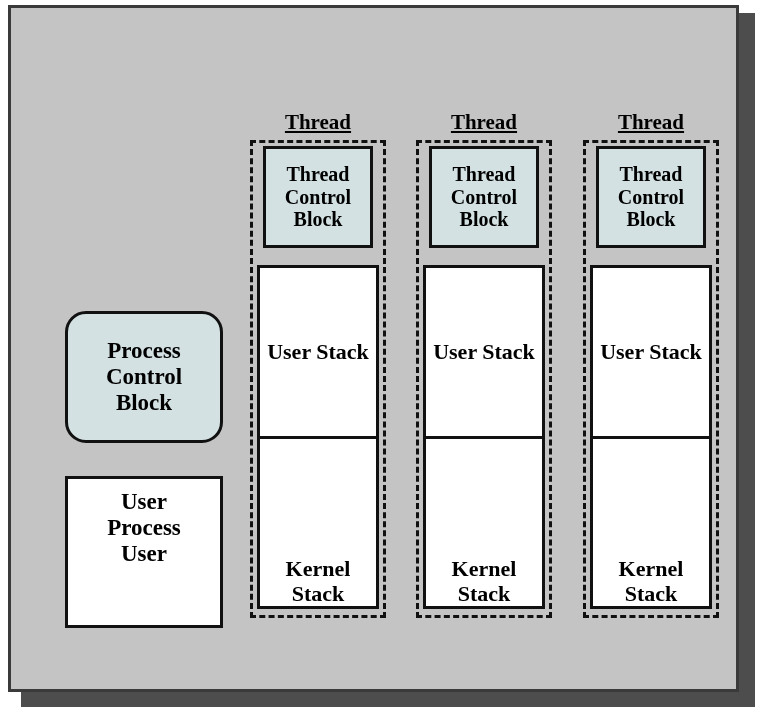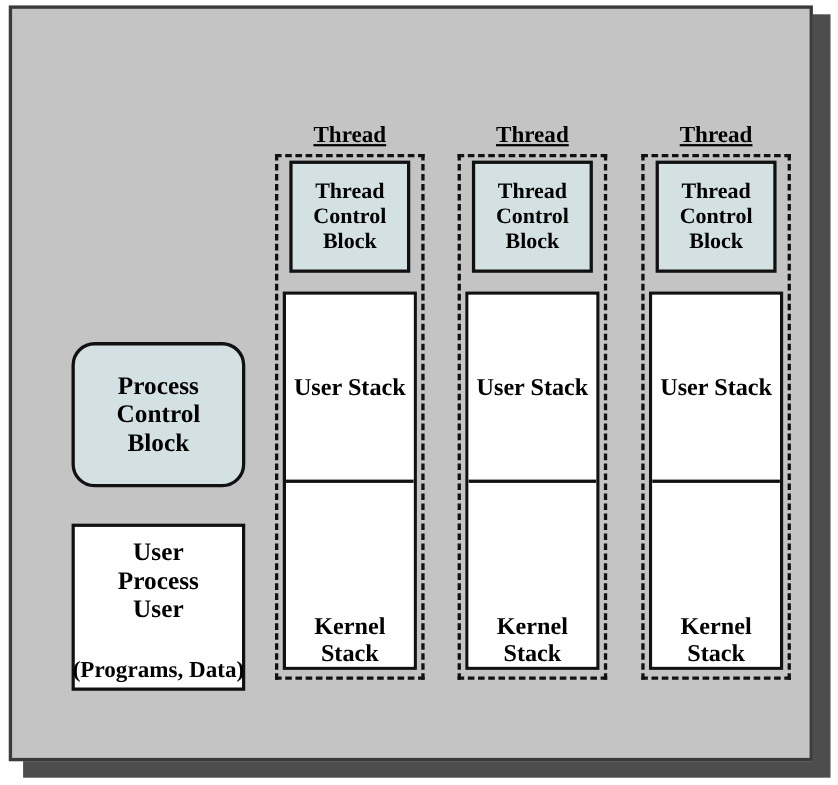--- a/index.html
+++ b/index.html
@@ -177,21 +177,20 @@
         <span class="lbl">Block</span>
       </span>
     </div>
 
     <div class="box white" id="uas">
       <span>
         <span class="lbl">User</span>
         <span class="lbl">Process</span>
         <span class="lbl">User</span>
       </span>
-      <span class="sub">(Programs, Data)</span>
     </div>
 
     <div class="thread-col" style="left:239px;">
       <div class="thread-label">Thread</div>
       <div class="dashed-region"></div>
       <div class="box blue tcb">
         <span>
           <span class="lbl">Thread</span>
           <span class="lbl">Control</span>
           <span class="lbl">Block</span>

